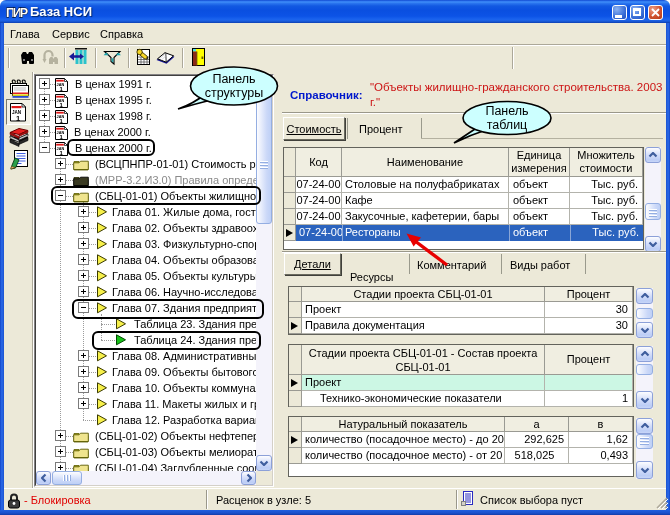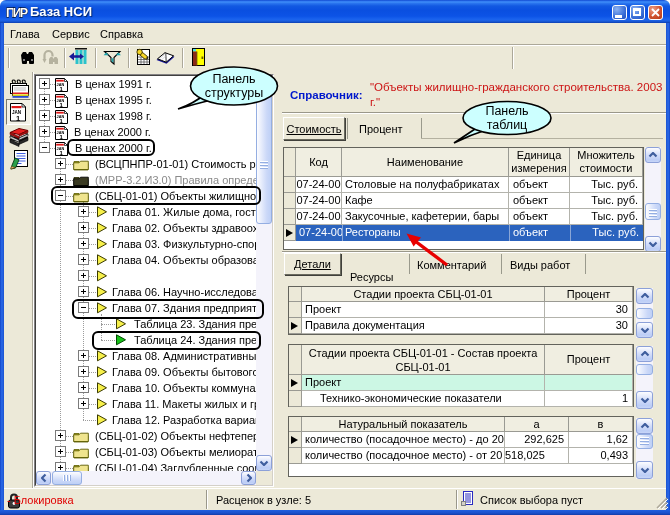--- a/index.html
+++ b/index.html
@@ -310,20 +310,21 @@
         </svg>
 <div class="tt" style="left:76px;top:176px;">Глава 04. Объекты образован</div>
 <div class="dh" style="left:53px;top:200px;width:7px"></div>
 <div class="ex" style="left:42px;top:194px">
           <i class="h"></i>
           <i class="v"></i>
         </div>
 <svg class="ab" style="left:60px;top:194px" width="12" height="12">
           <path d="M1.5 0.8 L10.5 5.8 L1.5 10.8 Z" fill="#f7f04a" stroke="#3a3a00" stroke-width="1"></path>
         </svg>
+<div class="tt" style="left:76px;top:192px;">Глава 05. Объекты культуры</div>
 <div class="dh" style="left:53px;top:216px;width:7px"></div>
 <div class="ex" style="left:42px;top:210px">
           <i class="h"></i>
           <i class="v"></i>
         </div>
 <svg class="ab" style="left:60px;top:210px" width="12" height="12">
           <path d="M1.5 0.8 L10.5 5.8 L1.5 10.8 Z" fill="#f7f04a" stroke="#3a3a00" stroke-width="1"></path>
         </svg>
 <div class="tt" style="left:76px;top:208px;">Глава 06. Научно-исследоват</div>
 <div class="dh" style="left:53px;top:232px;width:7px"></div>
@@ -577,21 +578,21 @@
 <div class="hc" style="left:505px;top:417px;width:64px;height:15px;line-height:14px">а</div>
 <div class="hc" style="left:569px;top:417px;width:64px;height:15px;line-height:14px">в</div>
 <div class="mc" style="left:289px;top:432px;width:13px;height:16px">
         <div class="mark" style="left:2px;top:4px"></div>
       </div>
 <div class="dc" style="left:302px;top:432px;width:203px;height:16px;padding-left:3px">количество (посадочное место) - до 20</div>
 <div class="dc" style="left:505px;top:432px;width:64px;height:16px;text-align:right;padding-right:4px">292,625</div>
 <div class="dc" style="left:569px;top:432px;width:64px;height:16px;text-align:right;padding-right:4px">1,62</div>
 <div class="mc" style="left:289px;top:448px;width:13px;height:16px"></div>
 <div class="dc" style="left:302px;top:448px;width:203px;height:16px;padding-left:3px">количество (посадочное место) - от 20</div>
-<div class="dc" style="left:505px;top:448px;width:64px;height:16px;text-align:left;padding-right:4px">518,025</div>
+<div class="dc" style="left:505px;top:448px;width:64px;height:16px;text-align:center;padding-right:4px">518,025</div>
 <div class="dc" style="left:569px;top:448px;width:64px;height:16px;text-align:right;padding-right:4px">0,493</div>
 <div class="sbt" style="left:636px;top:418px;width:17px;height:61px"></div>
 <div class="sbb" style="left:636px;top:418px;width:17px;height:16px">
         <svg width="10" height="6">
           <path d="M1.5 4.5 L5 1 L8.5 4.5" stroke="#3f5e9e" stroke-width="2.2" fill="none"></path>
         </svg>
       </div>
 <div class="vth" style="left:636px;top:434px;width:17px;height:15px">
         <div class="grip-v" style="top:3px"></div>
         <div class="grip-v" style="top:6px"></div>
@@ -603,21 +604,21 @@
         </svg>
       </div>
 </div>
 <div id="sb">
 <div class="ab" style="left:4px;top:488px;width:662px;height:1px;background:#fff"></div>
 <svg class="ab" style="left:7px;top:493px" width="14" height="16">
         <path d="M4 7 v-2.5 a3 3 0 0 1 6 0 V7" fill="none" stroke="#222" stroke-width="2"></path>
         <rect x="1.5" y="7" width="11" height="8" rx="2" fill="#3a3a3a" stroke="#000"></rect>
         <circle cx="7" cy="10.5" r="1.4" fill="#fff"></circle>
       </svg>
-<div class="ab nw" style="left:7px;top:494px;color:#e00000">- Блокировка</div>
+<div class="ab nw" style="left:24px;top:494px;color:#e00000">- Блокировка</div>
 <div class="ab" style="left:206px;top:490px;width:1px;height:19px;background:#9a988a"></div>
 <div class="ab" style="left:207px;top:490px;width:1px;height:19px;background:#fff"></div>
 <div class="ab nw" style="left:216px;top:494px">Расценок в узле: 5</div>
 <div class="ab" style="left:456px;top:490px;width:1px;height:19px;background:#9a988a"></div>
 <div class="ab" style="left:457px;top:490px;width:1px;height:19px;background:#fff"></div>
 <svg class="ab" style="left:461px;top:491px" width="13" height="15">
         <rect x="2.5" y="0.5" width="9" height="13" fill="#fff" stroke="#2a2ac0"></rect>
         <path d="M4 3 h6 M4 5 h6 M4 7 h6 M4 9 h6 M4 11 h6" stroke="#2a2ac0" stroke-width="1"></path>
         <rect x="0.5" y="10.5" width="4" height="4" fill="#d4d0c8" stroke="#808080"></rect>
       </svg>

